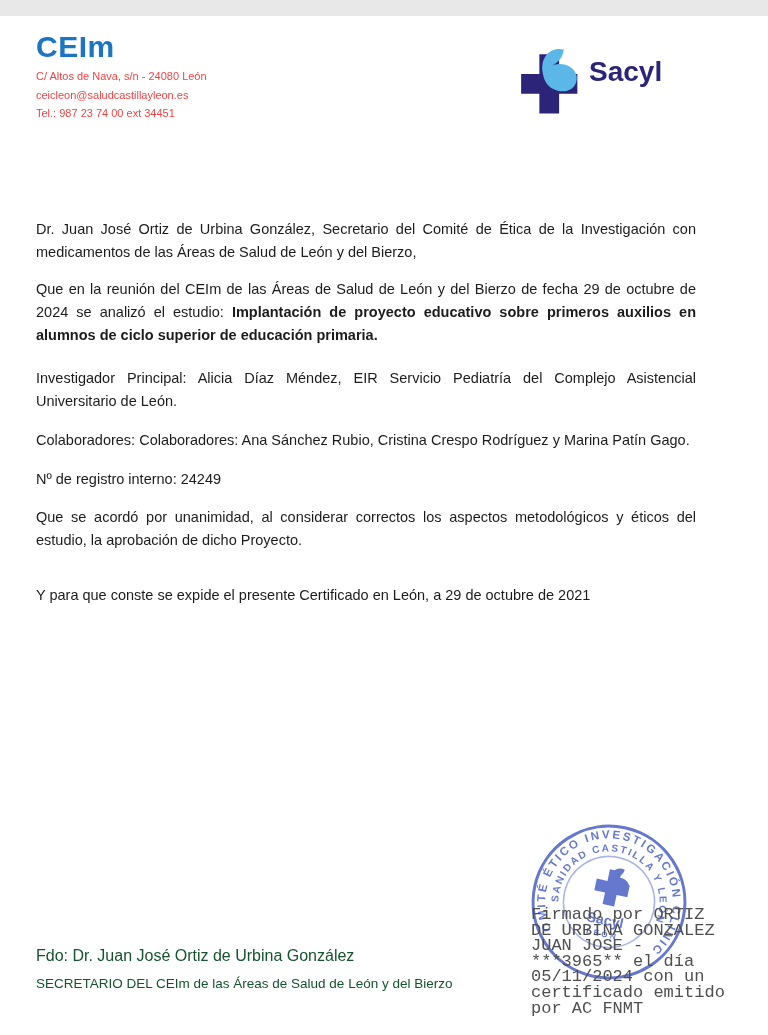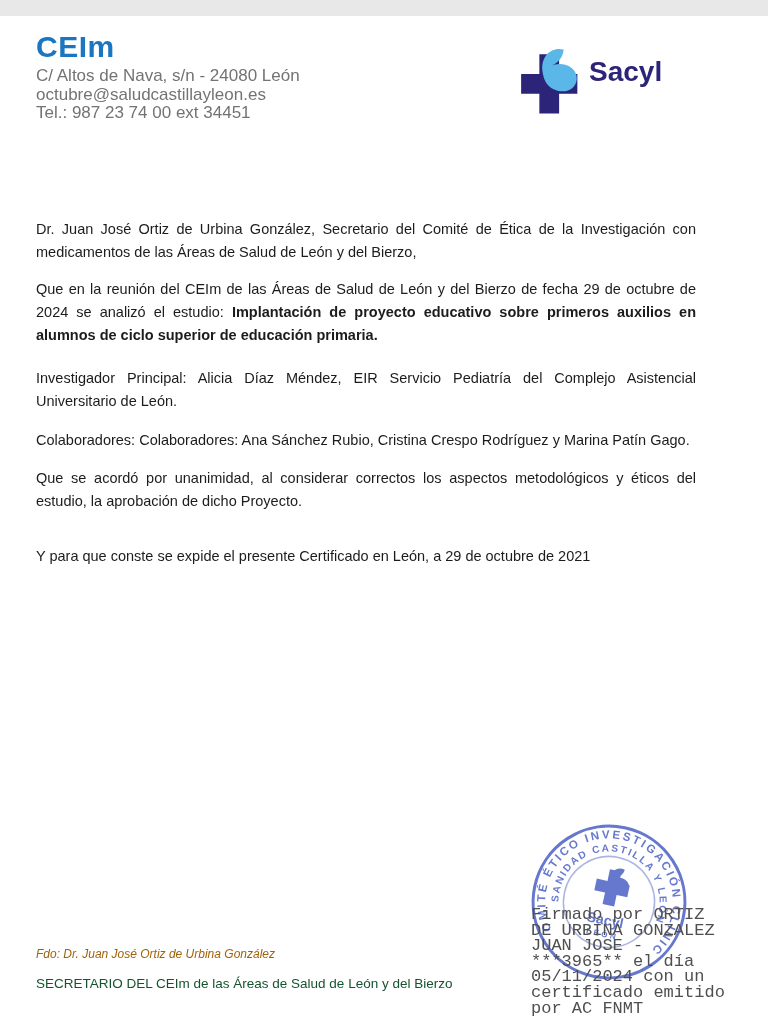--- a/index.html
+++ b/index.html
@@ -5,21 +5,21 @@
   * { margin:0; padding:0; box-sizing:border-box; }
   html,body { background:#e8e8e8; }
   .page {
     position:relative; width:768px; height:1035px; background:#ffffff;
     font-family:"Liberation Sans", sans-serif; overflow:hidden; margin:16px auto;
   }
   
   .ceim-block { position:absolute; left:36px; top:14px; }
   .ceim-title { font-size:30px; font-weight:bold; color:#1b75c0; letter-spacing:0.5px; }
   .ceim-subtitle { font-size:17px; color:#2e93d8; margin-top:2px; }
-  .ceim-address { margin-top:3px; font-size:17px; line-height:18.5px; color:#737373; }
+  .ceim-address { margin-top:3px; font-size:11px; line-height:18.5px; color:#ef4444; }
   .sacyl-logo { position:absolute; left:512px; top:24px; }
   .sacyl-wordmark { position:absolute; left:589px; top:40px; font-size:28px; font-weight:bold; color:#2b2478; }
   
   .doc-body {
     position:absolute; left:36px; top:202px; width:660px;
     font-size:14.5px; line-height:23px; color:#1c1c1c; text-align:justify;
   }
   .doc-body p { margin:0 0 0 0; }
   .certifica {
     text-align:center; font-weight:bold; font-size:15px; color:#111;
@@ -31,33 +31,33 @@
   
   .stamp { position:absolute; left:523px; top:800px; opacity:0.84; }
   .stamp text { font-family:"Liberation Sans", sans-serif; font-weight:bold; fill:#4a5fc5; }
   
   .signature {
     position:absolute; left:531px; top:891px;
     font-family:"Liberation Mono", monospace;
     font-size:17px; line-height:15.6px; color:#4f4f4f; white-space:pre;
   }
   
-  .footer-signed { position:absolute; left:36px; top:931px; font-size:12px; color:#a16207;font-style:italic; }
+  .footer-signed { position:absolute; left:36px; top:931px; font-size:16px; color:#14532d; }
   .footer-role   { position:absolute; left:36px; top:960px; font-size:13.5px; color:#14532d; }
 </style>
 </head>
 <body>
 
 <div class="page">
 
   <div class="ceim-block">
     <div class="ceim-title">CEIm</div>
     <div class="ceim-address">
       <div>C/ Altos de Nava, s/n - 24080 León</div>
-      <div>octubre@saludcastillayleon.es</div>
+      <div>ceicleon@saludcastillayleon.es</div>
       <div>Tel.: 987 23 74 00 ext 34451</div>
     </div>
   </div>
 
   <svg class="sacyl-logo" width="76" height="80" viewBox="0 0 100 100" aria-hidden="true">
     <path fill="#2b2478" d="M36 16 h26 v26 h24 v26 h-24 v26 h-26 v-26 h-24 v-26 h24 z"></path>
     <path fill="#5ab7e8" d="M40 38 C 38 18 52 6 68 10 C 67 21 61 27 51 32
                              C 63 25 83 31 85 45 C 87 59 74 68 60 64
                              C 47 60 42 52 40 38 Z"></path>
   </svg>
@@ -66,20 +66,21 @@
   <div class="doc-body">
     <p>Dr. Juan José Ortiz de Urbina González, Secretario del Comité de Ética de la Investigación con medicamentos de las Áreas de Salud de León y del Bierzo,</p>
 
 
     <p class="mt14"><span>Que en la reunión del CEIm de las Áreas de Salud de León y del Bierzo de fecha 29 de octubre de 2024 se analizó el estudio: </span><strong>Implantación de proyecto educativo sobre primeros auxilios en alumnos de ciclo superior de educación primaria.</strong></p>
 
     <p class="mt20">Investigador Principal: Alicia Díaz Méndez, EIR Servicio Pediatría del Complejo Asistencial Universitario de León.</p>
 
     <p class="mt16">Colaboradores: Colaboradores: Ana Sánchez Rubio, Cristina Crespo Rodríguez y Marina Patín Gago.</p>
 
+    <p class="mt16">Nº de registro interno: 24249</p>
 
     <p class="mt15">Que se acordó por unanimidad, al considerar correctos los aspectos metodológicos y éticos del estudio, la aprobación de dicho Proyecto.</p>
 
     <p class="mt32">Y para que conste se expide el presente Certificado en León, a 29 de octubre de 2021</p>
   </div>
 
   <svg class="stamp" width="172" height="172" viewBox="0 0 170 170" aria-hidden="true">
     <defs>
       <path id="outerArc" d="M 36.7 125.5 A 63 63 0 1 1 133.3 125.5" fill="none"></path>
       <path id="innerArc" d="M 46.7 117.1 A 50 50 0 1 1 123.3 117.1" fill="none"></path>

